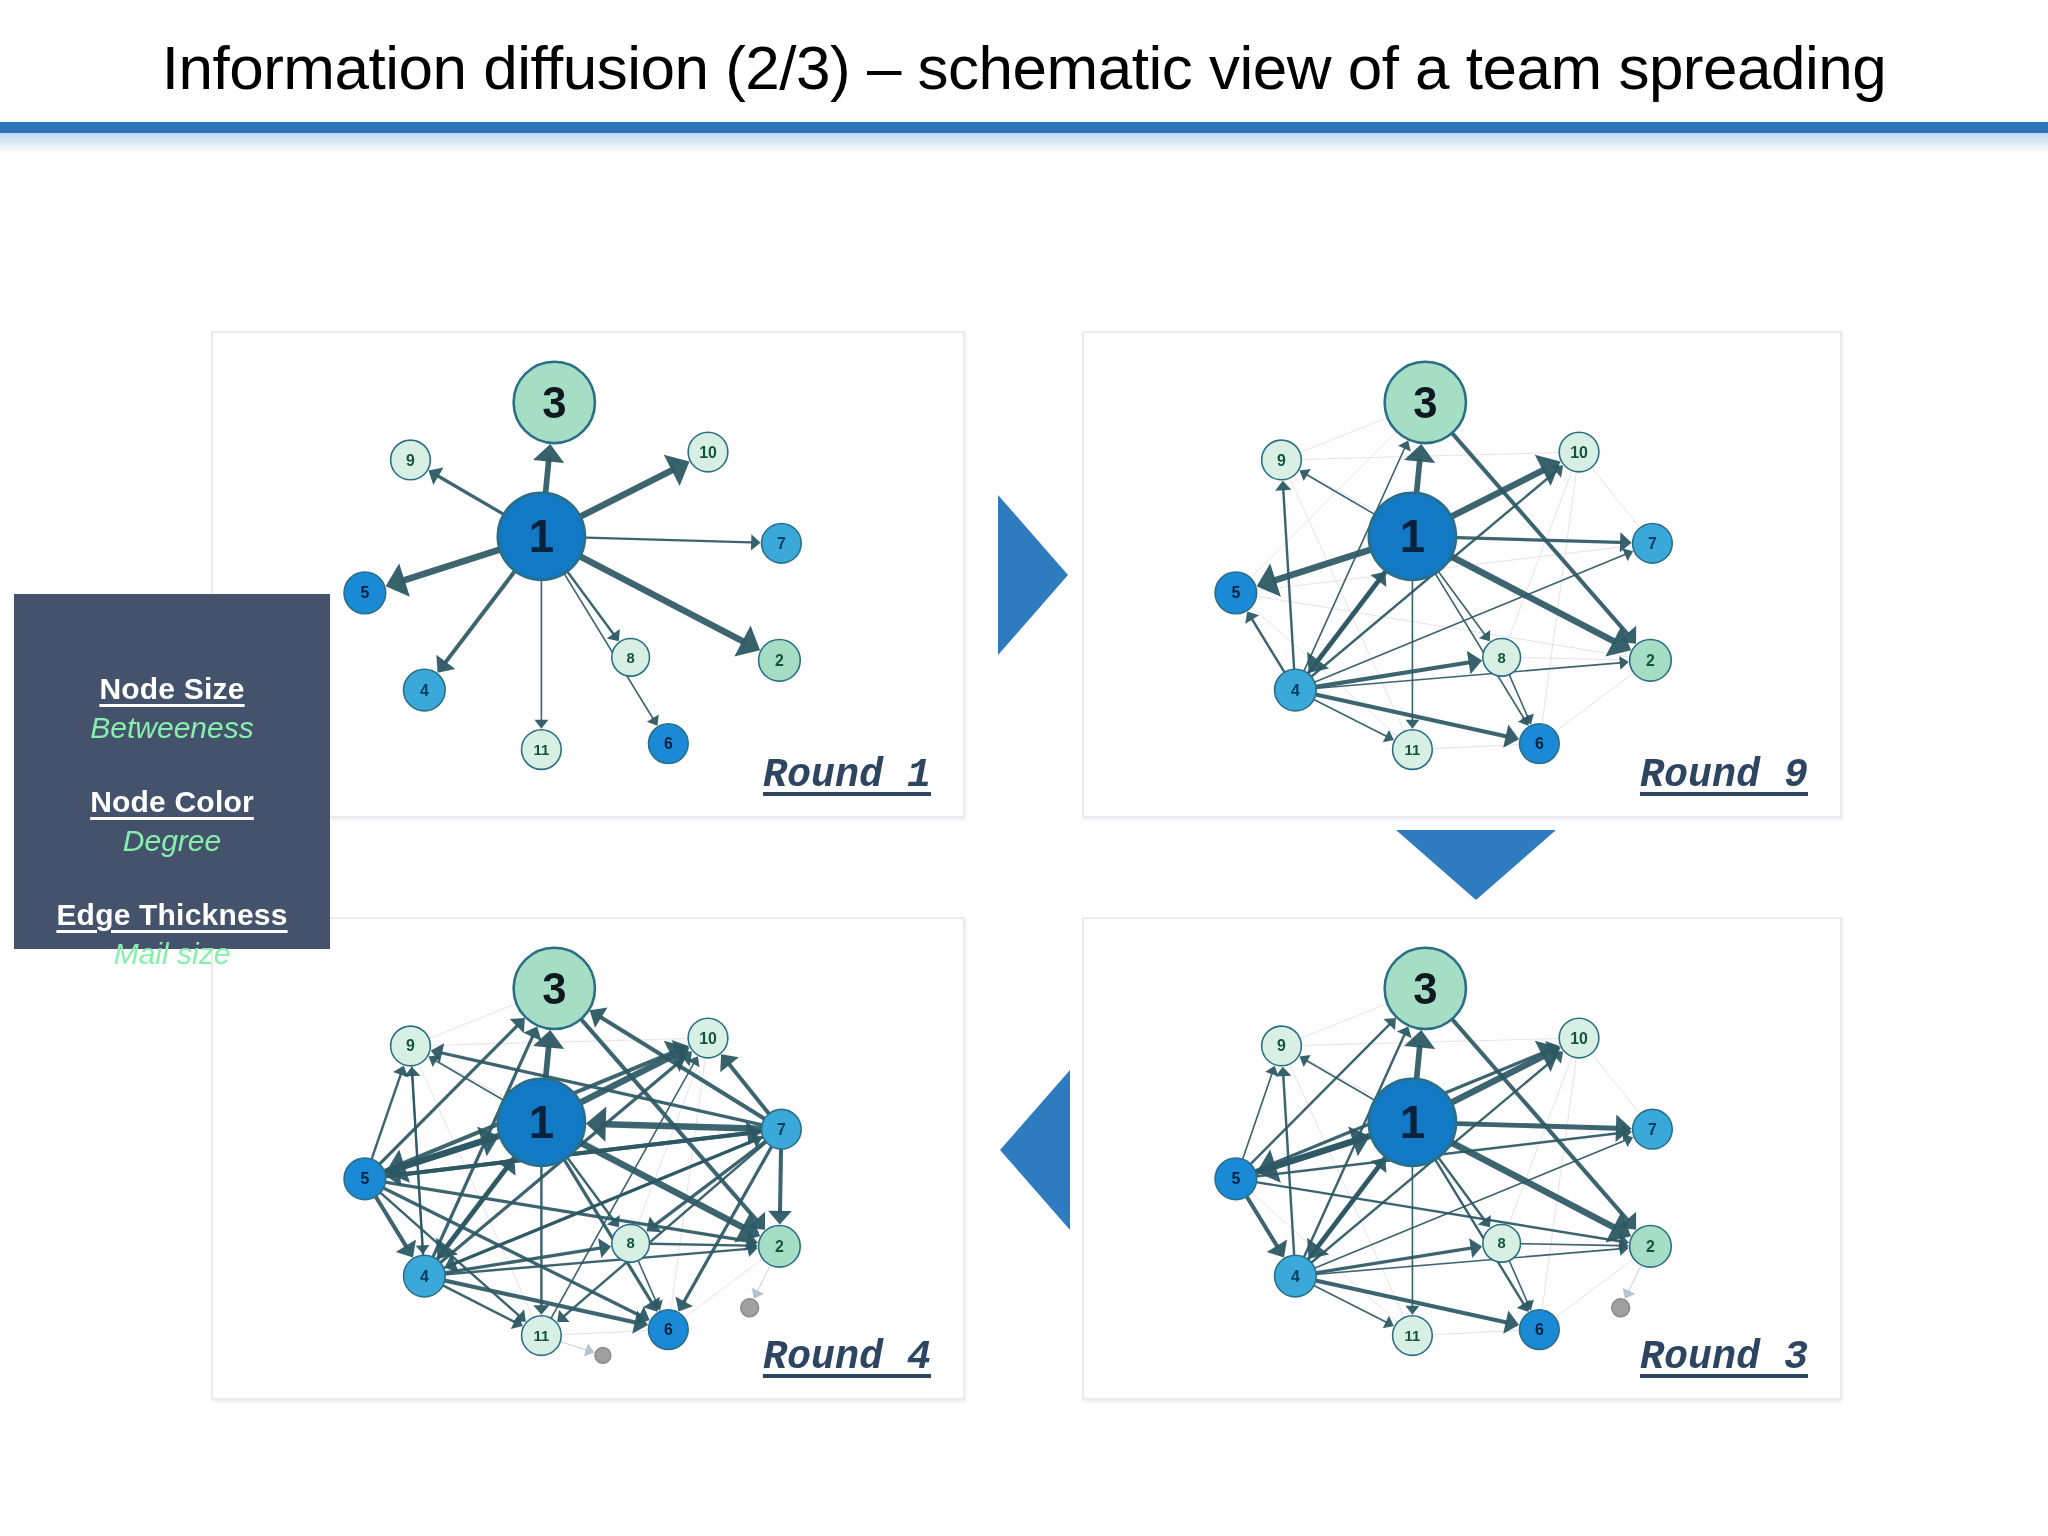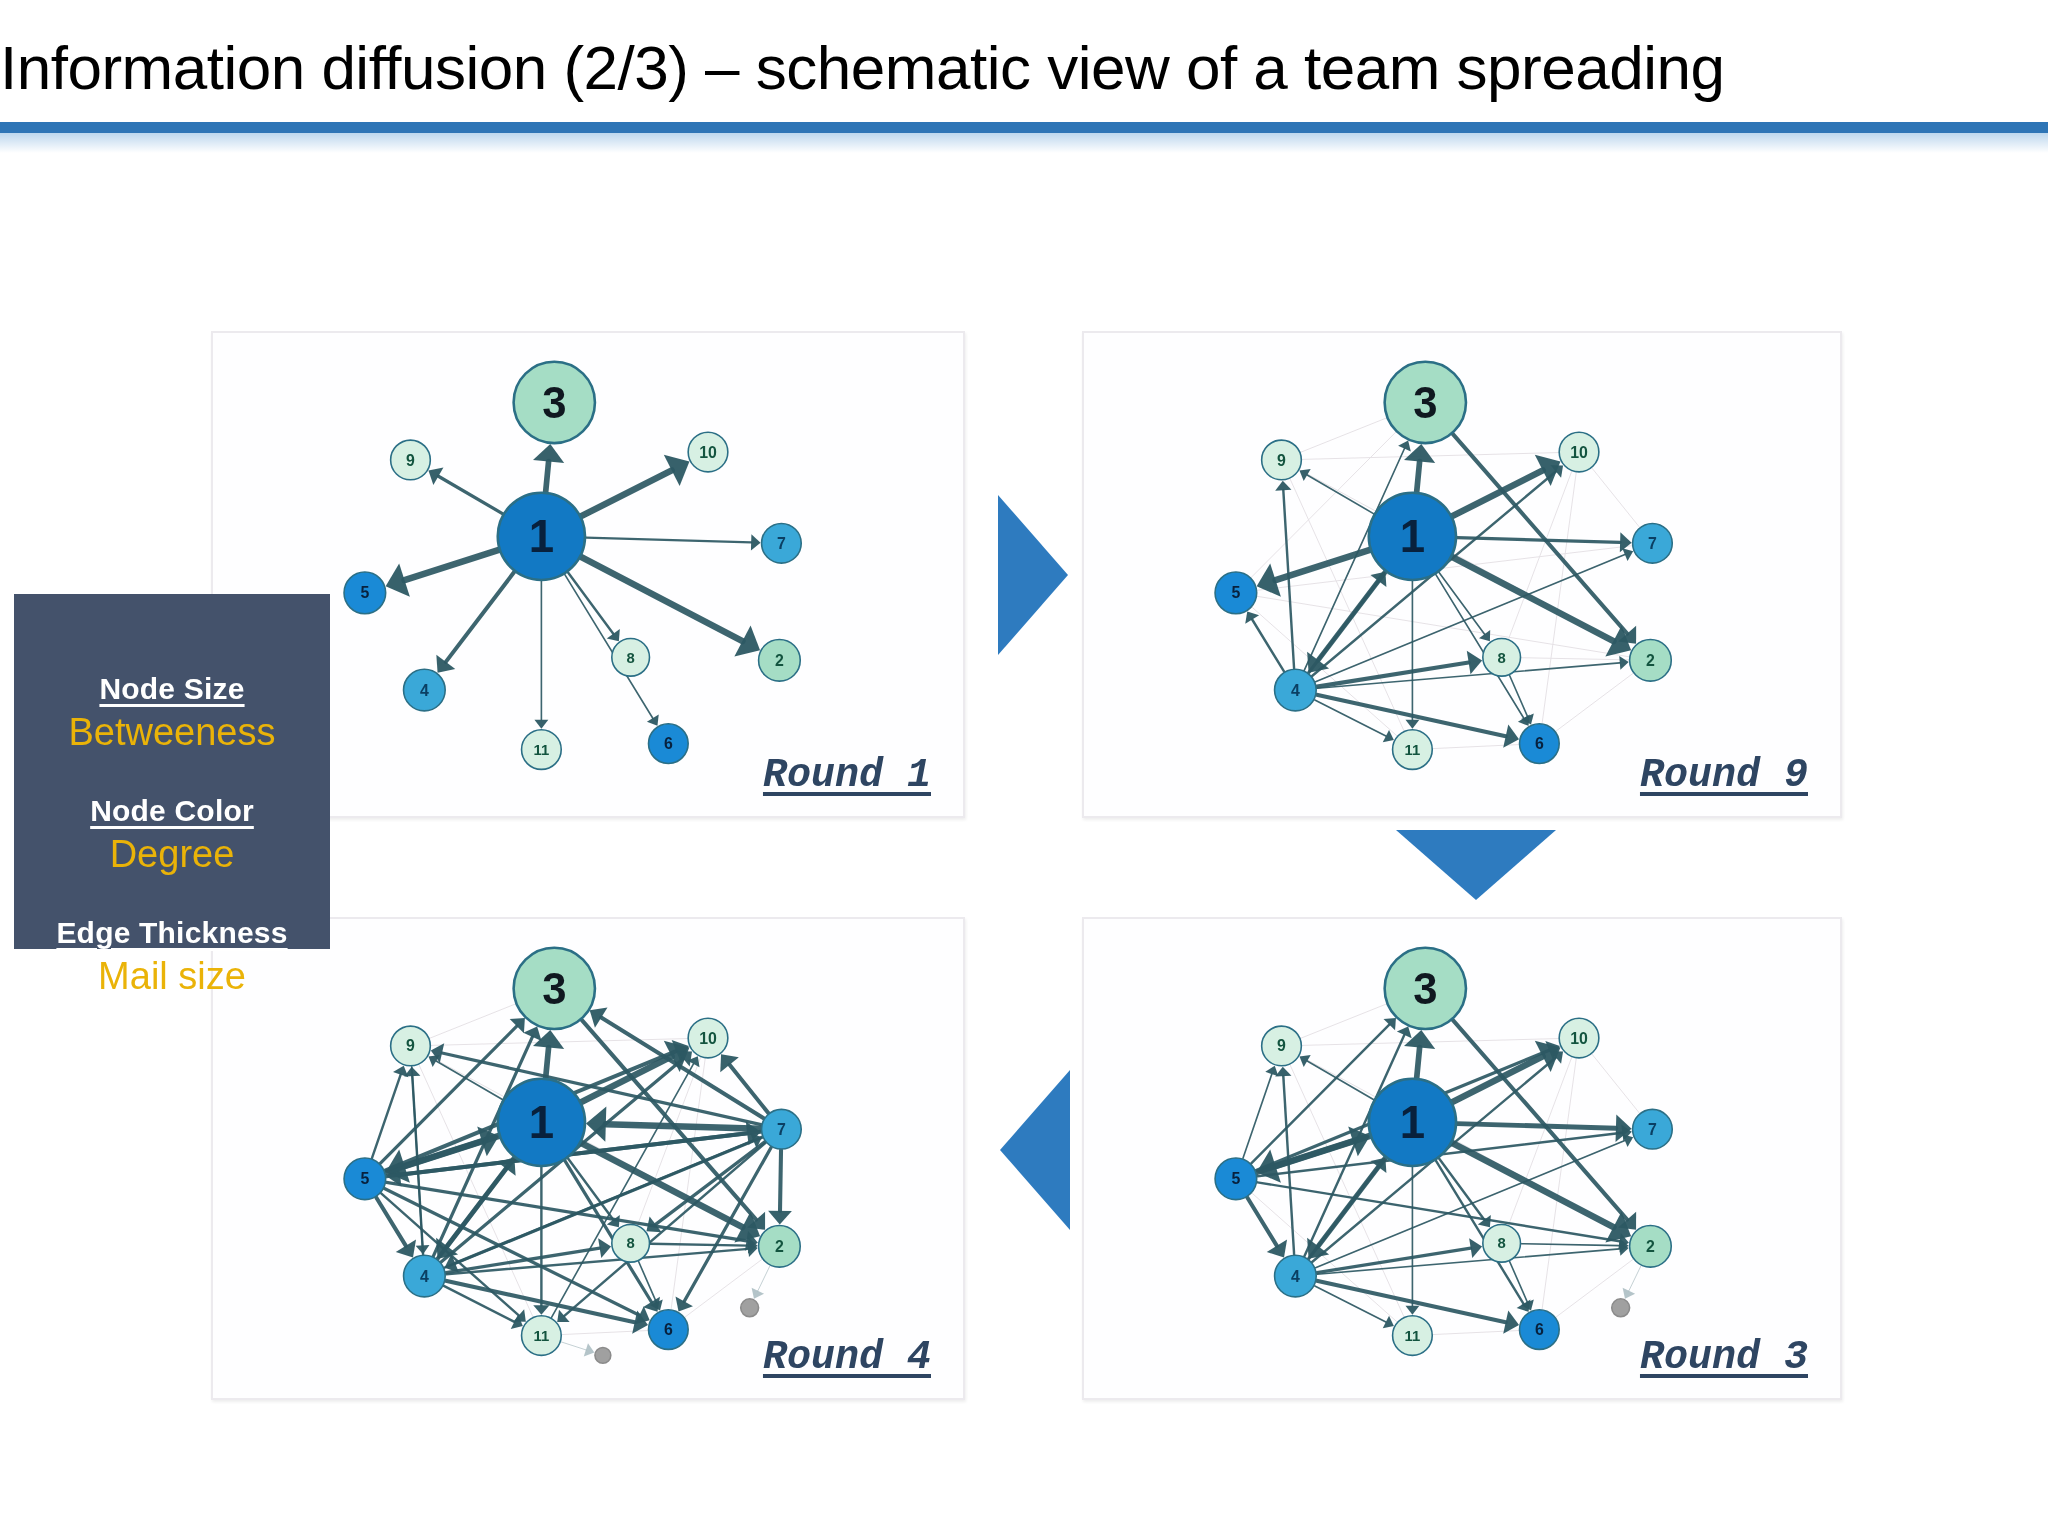--- a/index.html
+++ b/index.html
@@ -9,20 +9,21 @@
     font-family:"Liberation Sans", sans-serif;
     position:relative;
     overflow:hidden;
   }
   
   .title-area{
     position:absolute;left:0;top:0;width:2048px;height:128px;
   }
   .slide-title{
     position:absolute;left:0;top:32px;width:2048px;
+    text-align:center;
     font-size:62px;
     font-weight:400;
     color:#000000;
     letter-spacing:-0.5px;
     white-space:nowrap;
   }
   .title-rule{
     position:absolute;left:0;top:122px;width:2048px;height:11px;
     background:#2e75b6;
   }
@@ -41,21 +42,21 @@
     z-index:30;
   }
   .legend-group{ text-align:center; margin-bottom:40px; }
   .legend-head{
     color:#ffffff;font-size:30px;font-weight:bold;
     text-decoration:underline;
     text-underline-offset:5px;
     margin-bottom:5px;
     letter-spacing:0.2px;
   }
-  .legend-sub{ color:#eab308;font-size:38px;font-weight:400; }
+  .legend-sub{ color:#86efac;font-size:30px;font-weight:400;font-style:italic; }
 
   
   .panel{
     position:absolute;
     background:#fefeff;
     border:2px solid #eceaee;
     box-sizing:border-box;
     box-shadow:1px 2px 3px rgba(0,0,0,0.07);
   }
   #panel-r1{ left:211px; top:331px;  width:754px; height:487px; }

